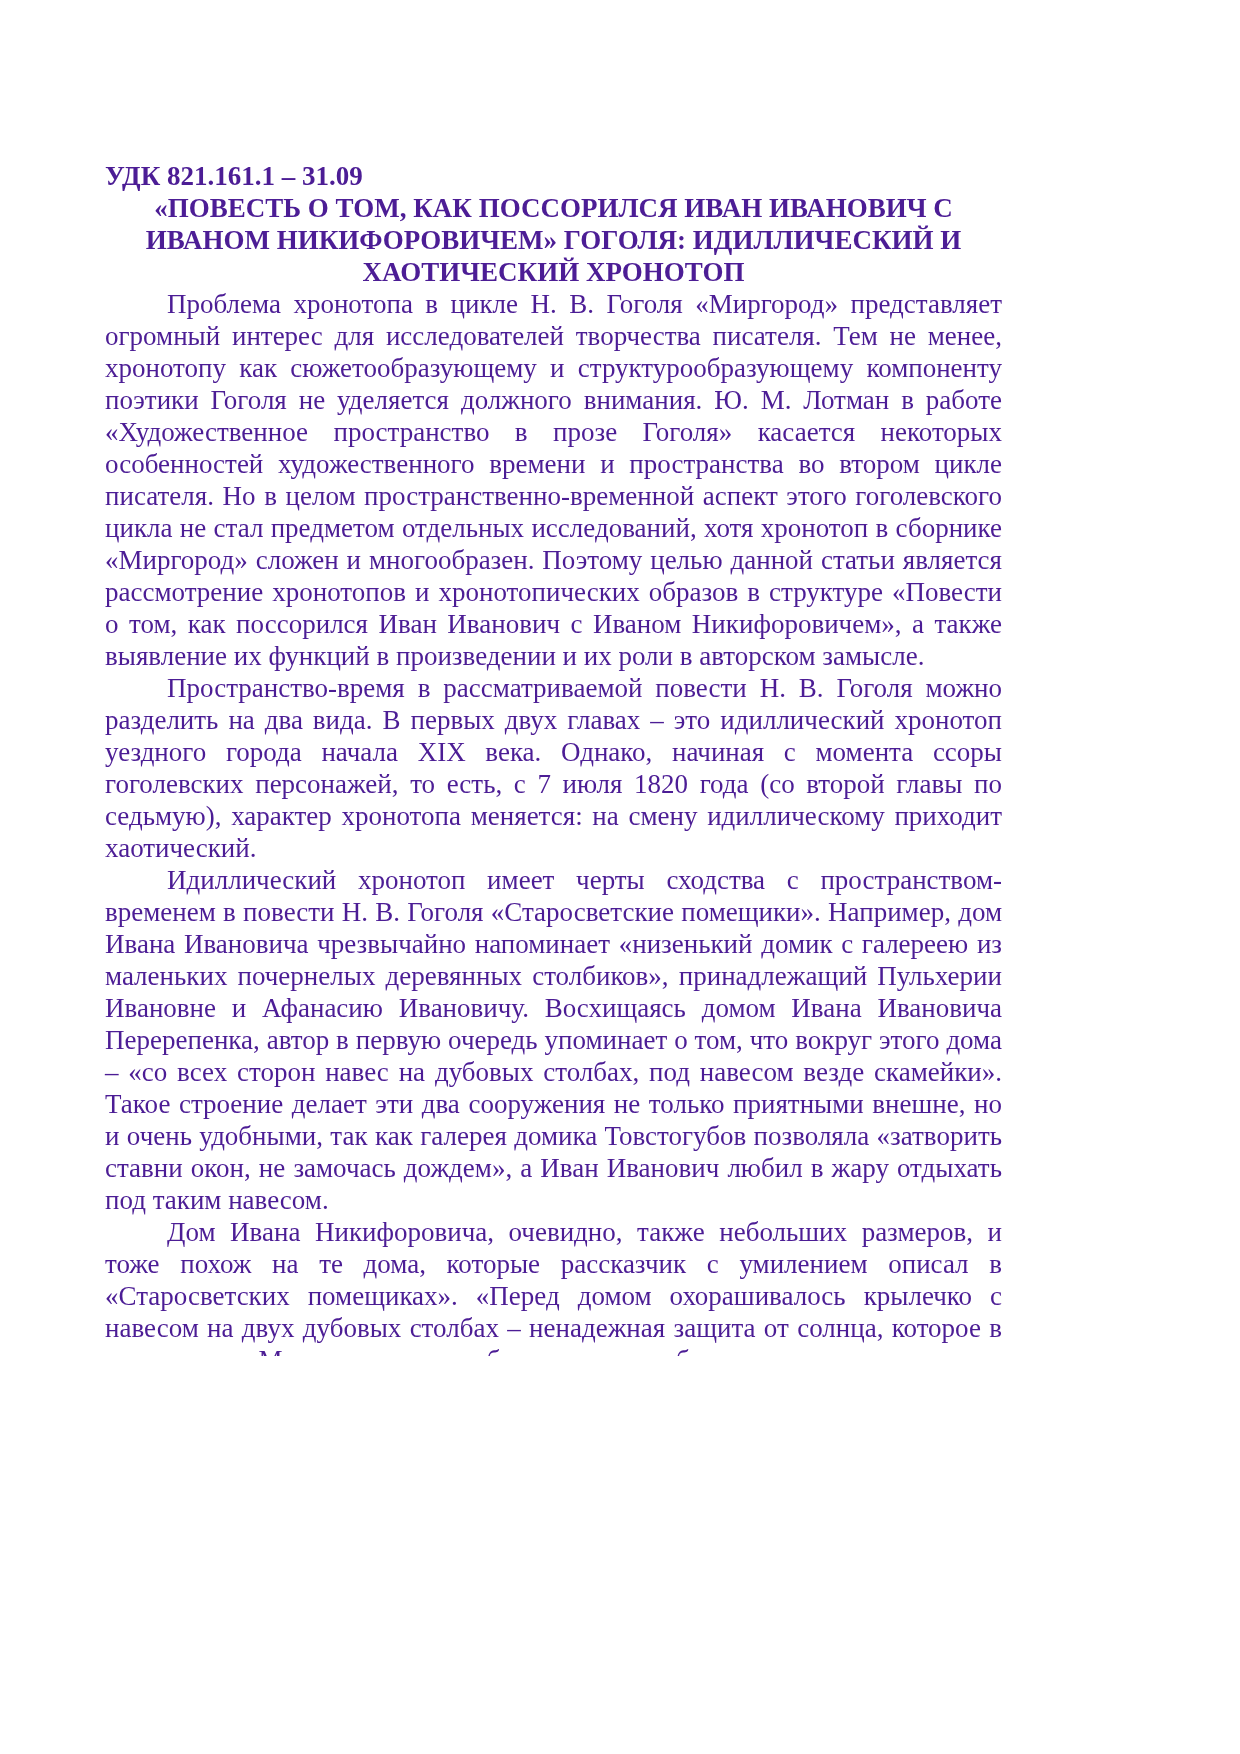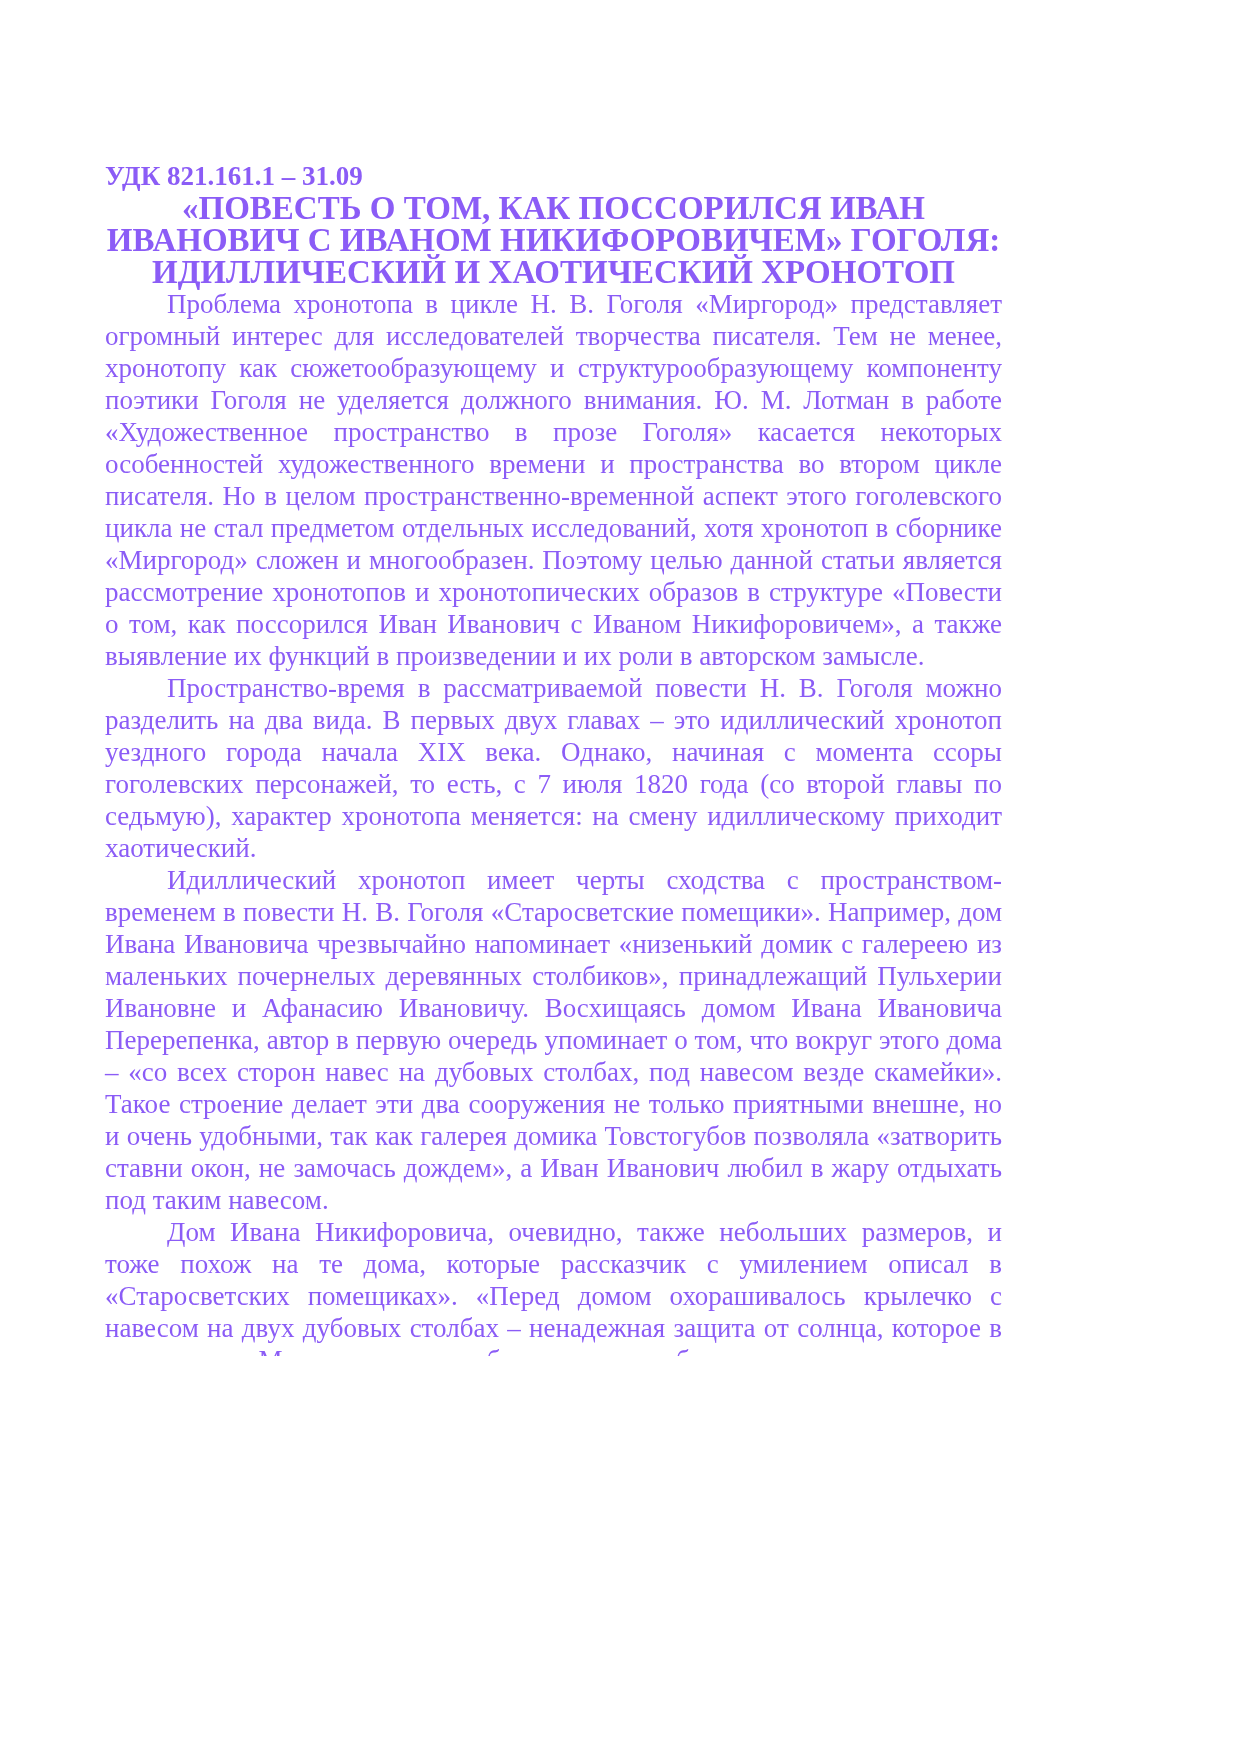--- a/index.html
+++ b/index.html
@@ -6,41 +6,41 @@
       margin: 0;
       padding: 0;
       background: #ffffff;
     }
     .page {
       position: relative;
       width: 1240px;
       height: 1356px;
       box-sizing: border-box;
       background: #ffffff;
-      color: #8b5cf6;
+      color: #4c1d95;
       font-family: "Liberation Serif", serif;
       font-size: 27px;
       line-height: 32px;
       padding: 160px 238px 100px 105px;
       overflow: hidden;
     }
     .udc {
       font-weight: bold;
       text-align: left;
       margin: 0;
     }
     .author {
       font-weight: bold;
       text-align: right;
       margin: 0;
     }
     .title {
       font-weight: bold;
       text-align: center;
-      font-size: 33px;
+      font-size: 27px;
       line-height: 32px;
       margin: 0;
       padding: 0;
     }
     .body-paragraph {
       margin: 0;
       text-align: justify;
       text-indent: 62px;
     }
   </style>

